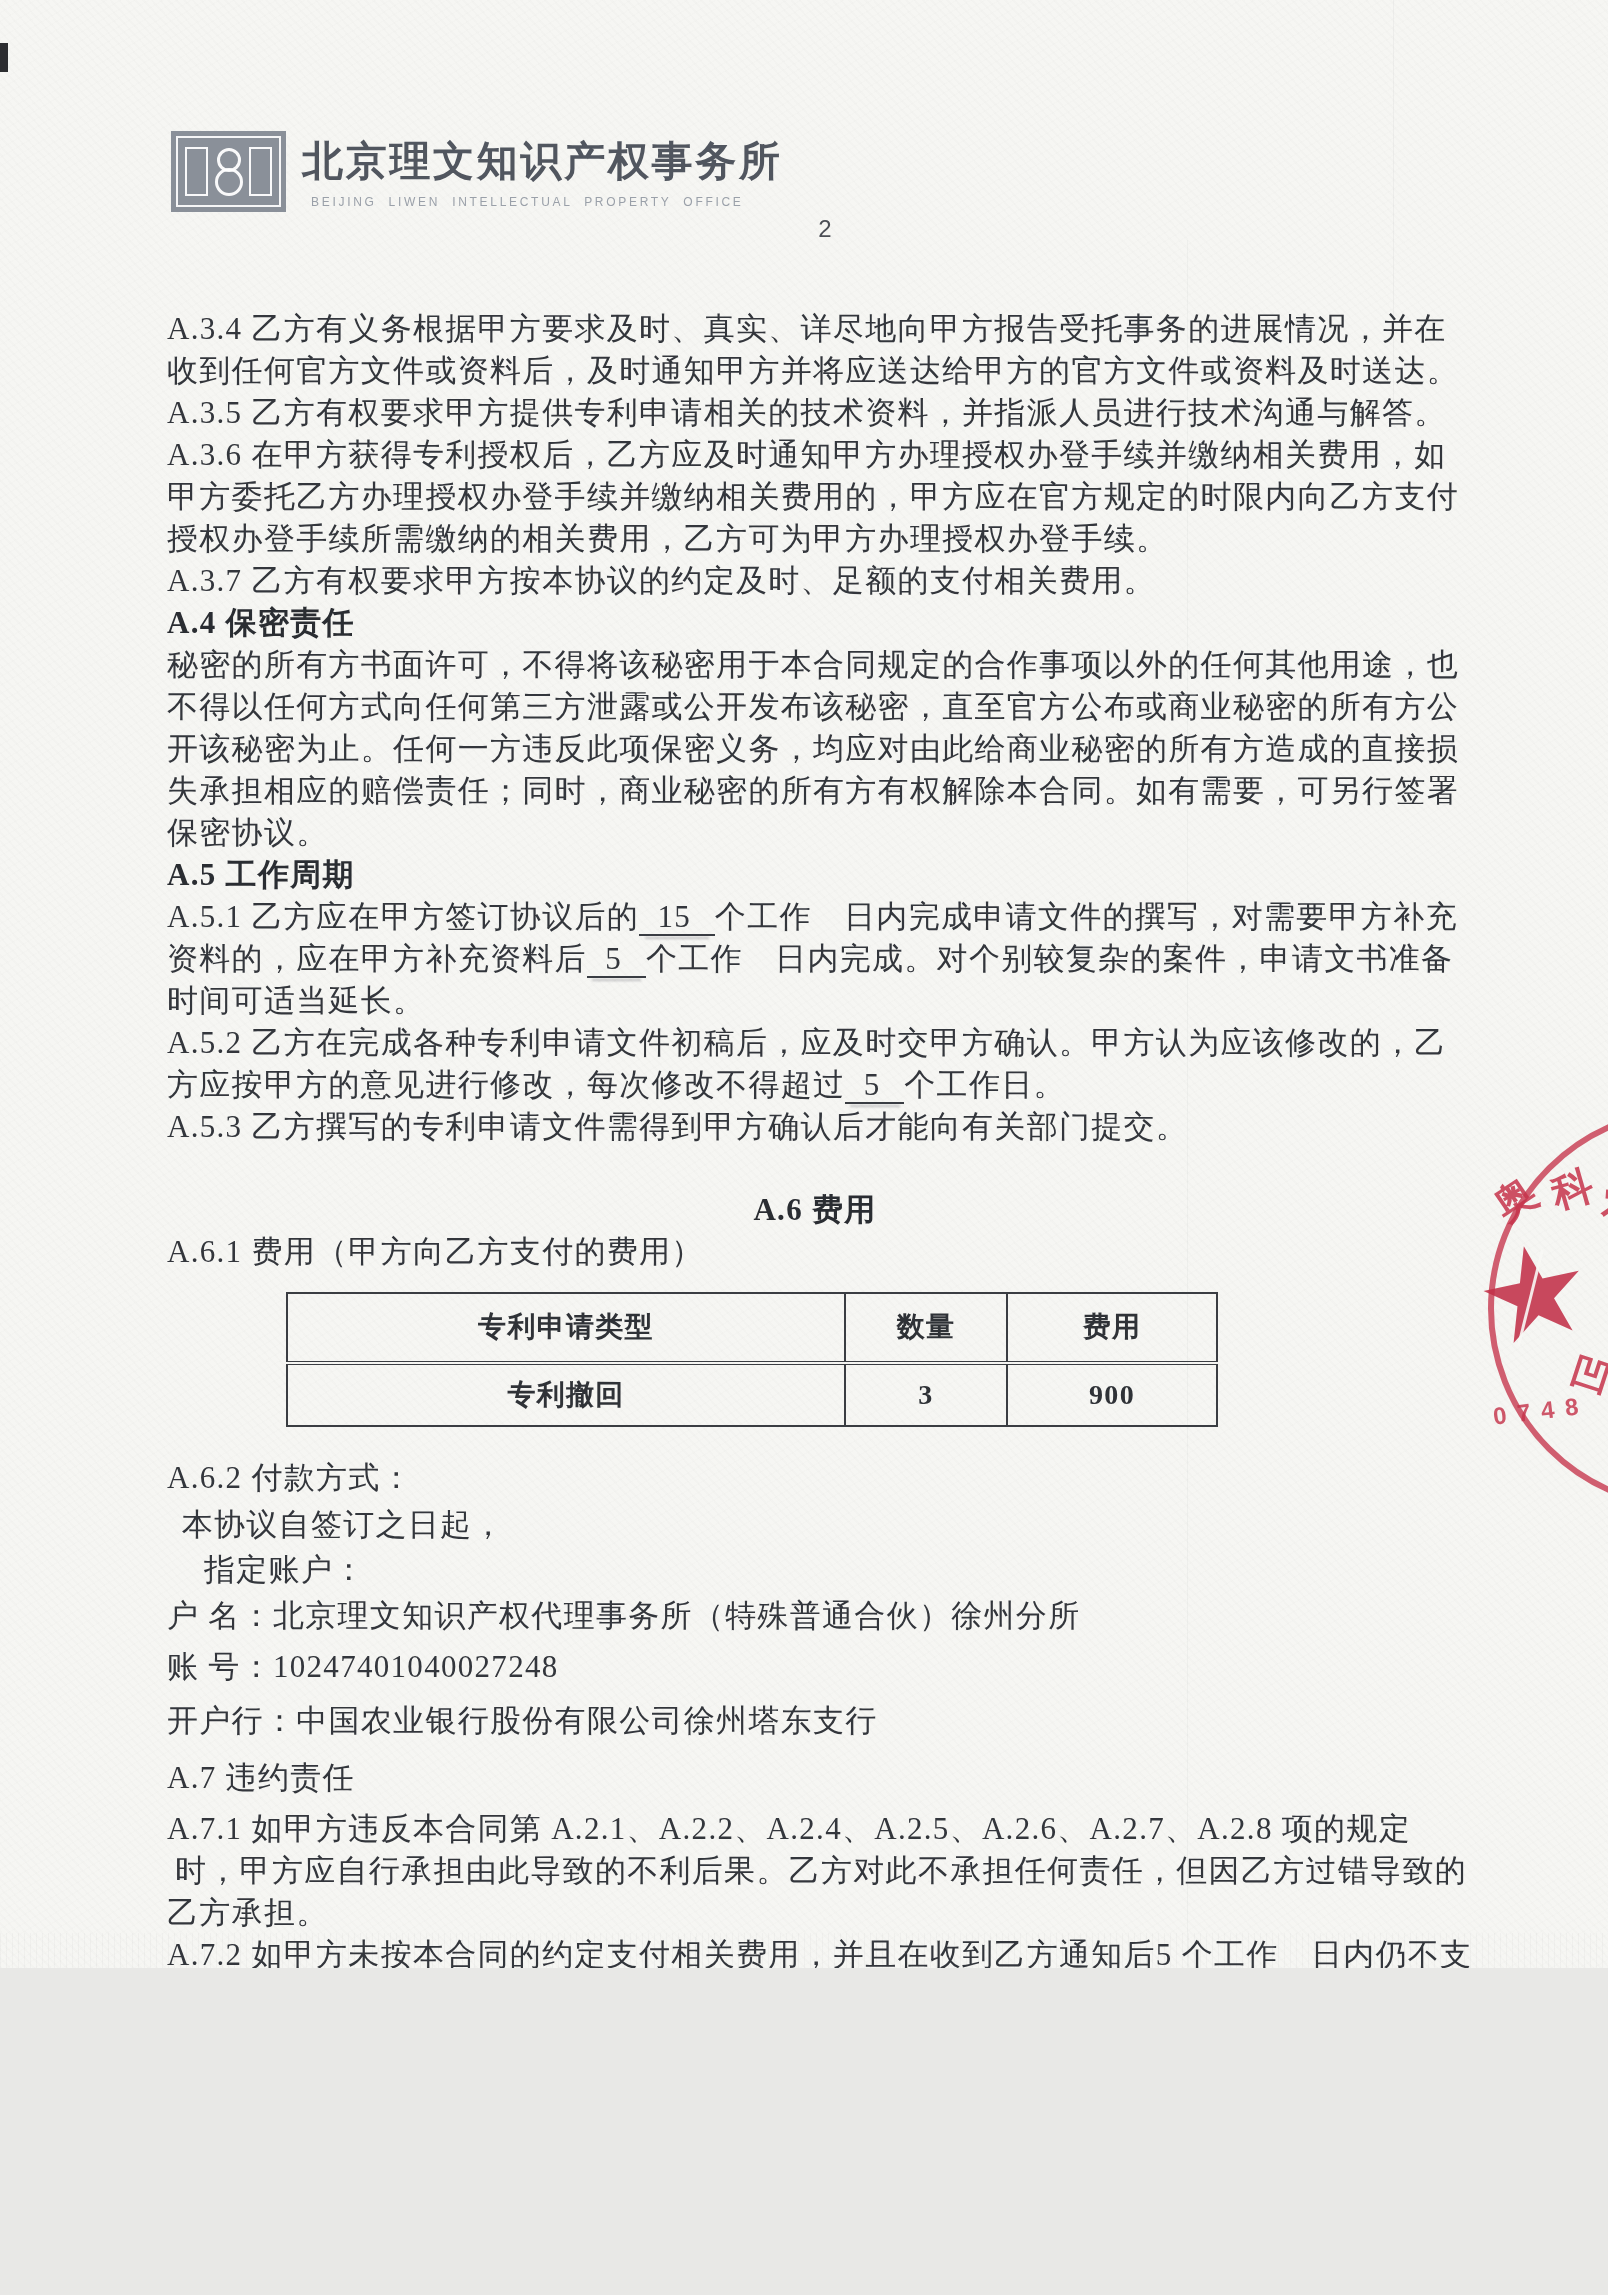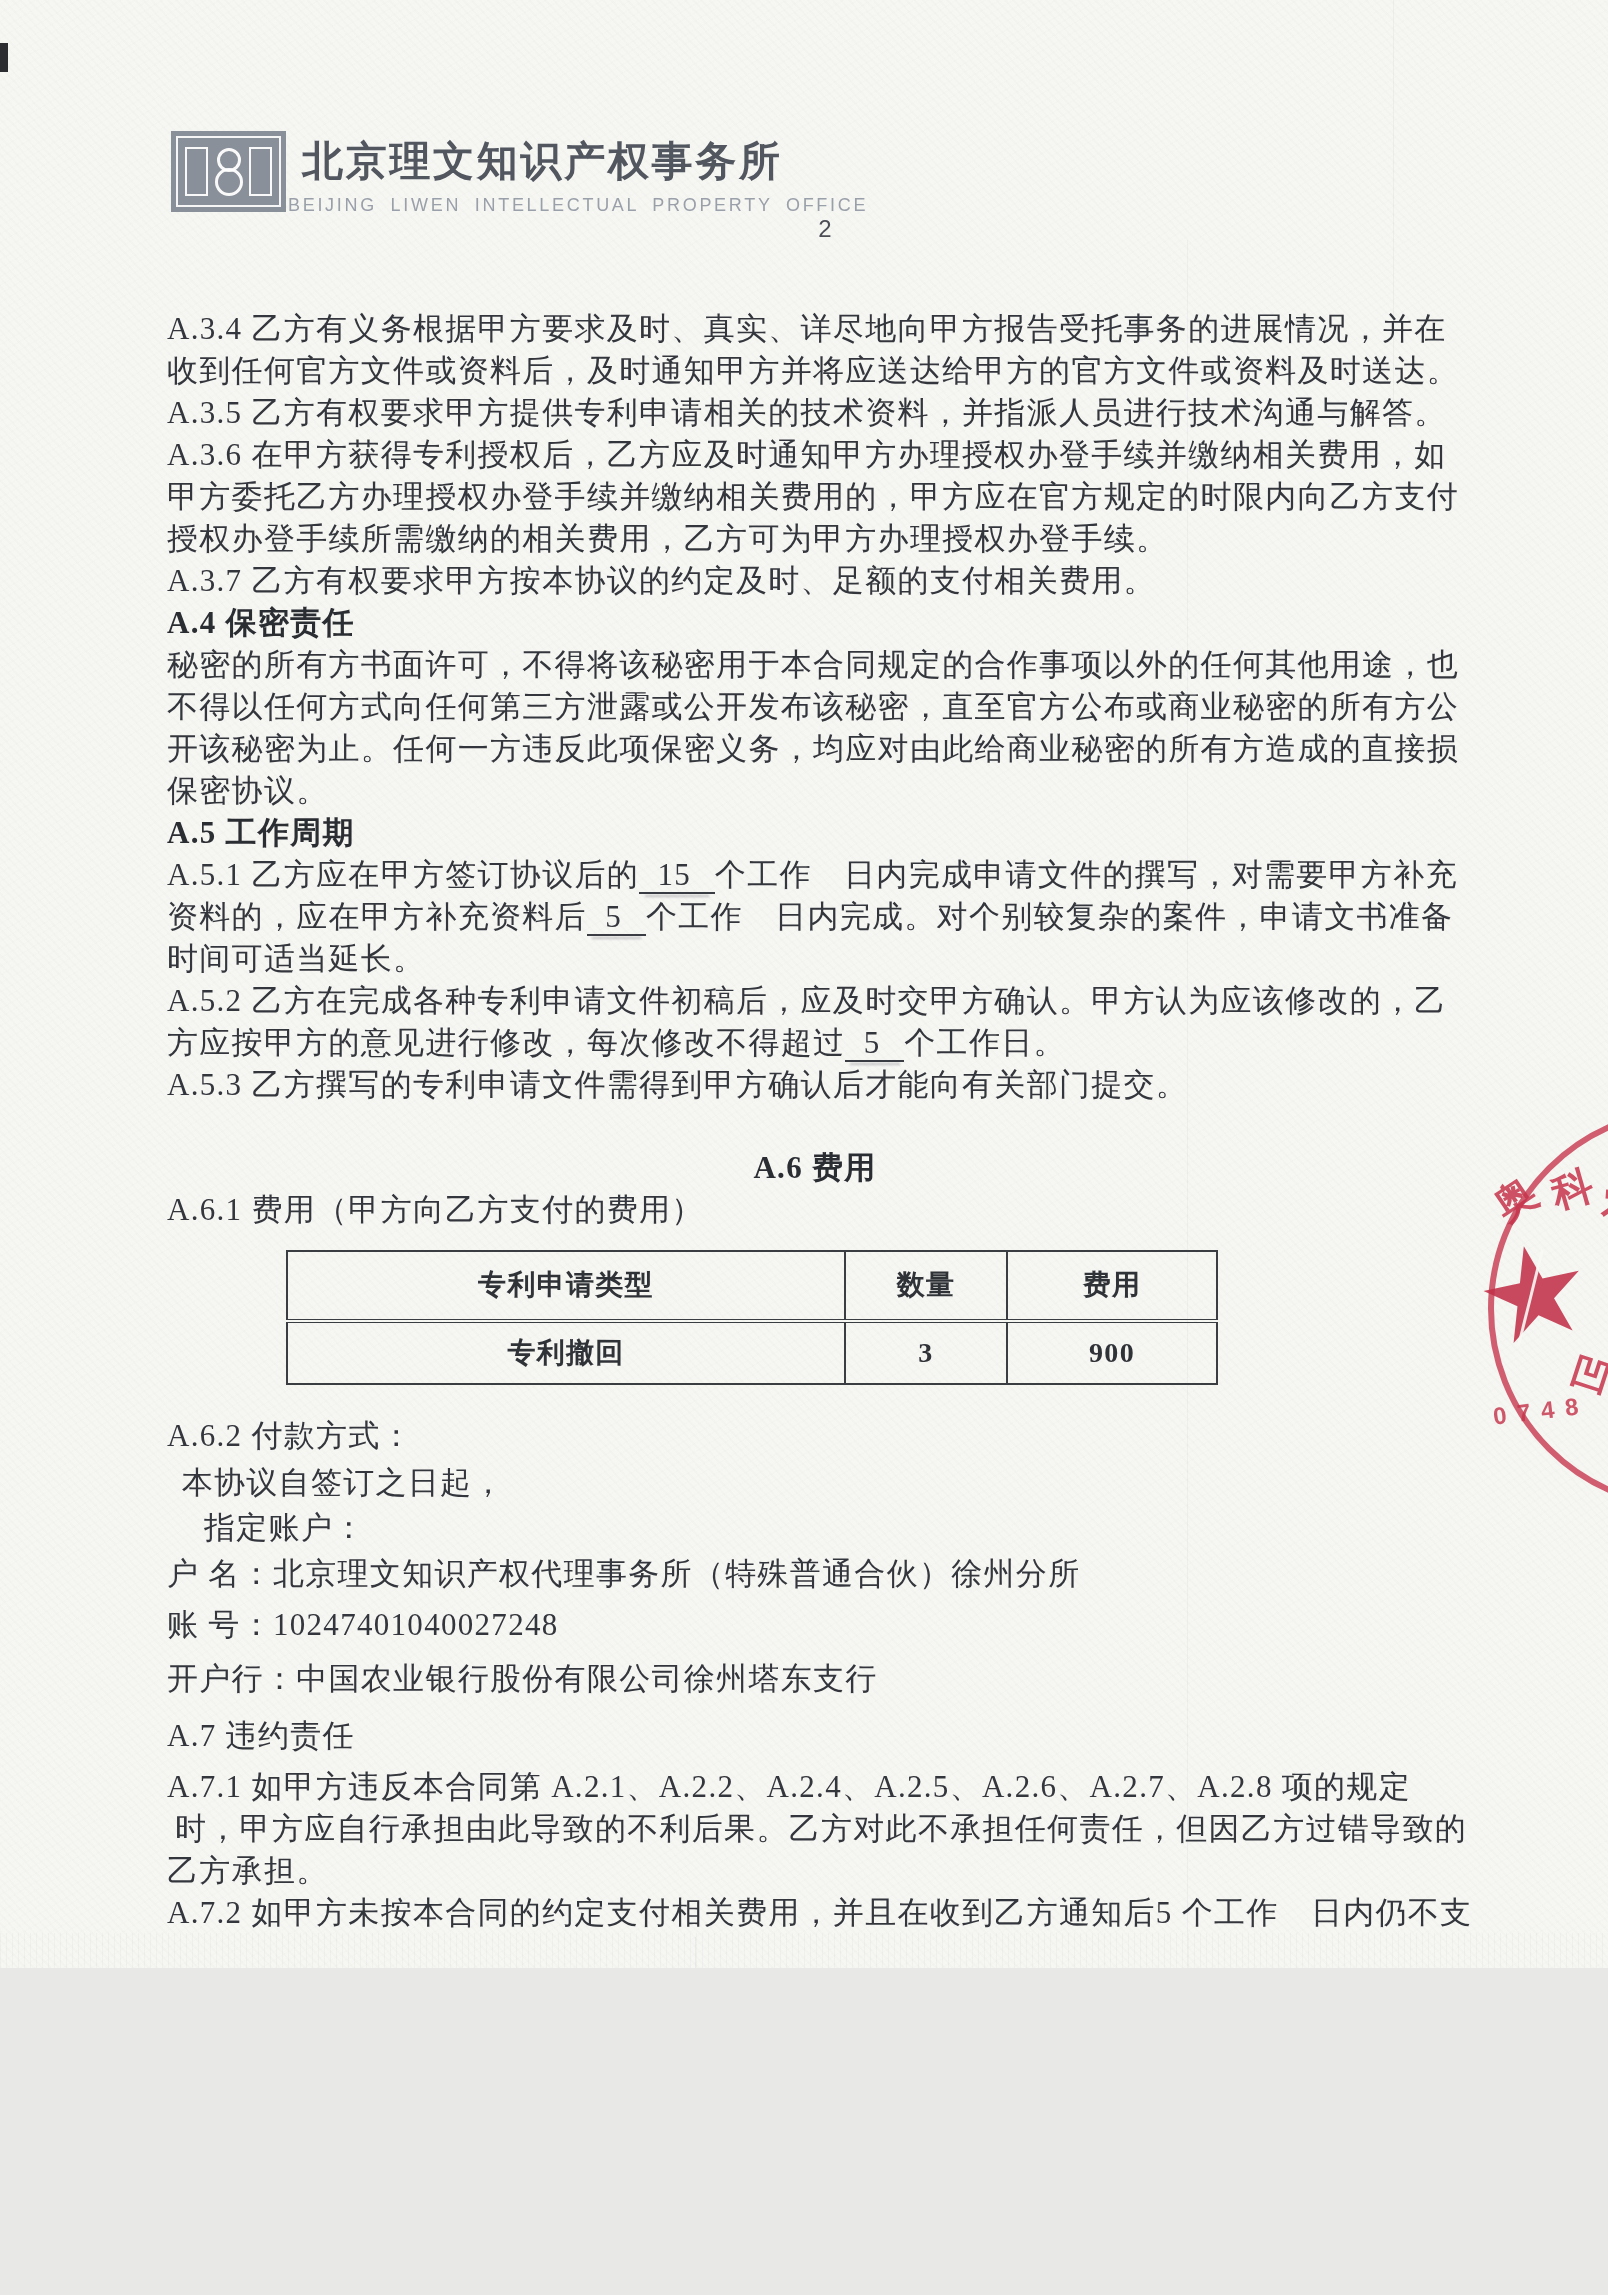--- a/index.html
+++ b/index.html
@@ -27,23 +27,23 @@
   .logo-rect{width:23px;height:49px;border:2.7px solid rgba(255,255,255,.95);box-sizing:border-box;}
   .logo-eight{display:flex;flex-direction:column;align-items:center;}
   .logo-eight .c1{width:24px;height:24px;border:3.3px solid rgba(255,255,255,.95);border-radius:50%;box-sizing:border-box;}
   .logo-eight .c2{width:28px;height:28px;border:3.3px solid rgba(255,255,255,.95);border-radius:50%;box-sizing:border-box;margin-top:-4px;}
   .brand-cn{
     position:absolute;left:302px;top:134px;
     font-size:41px;letter-spacing:2.7px;font-weight:600;color:#51565f;
     white-space:nowrap;
   }
   .brand-en{
-    position:absolute;left:288px;top:195px;
+    position:absolute;left:311px;top:195px;
     font-family:"Liberation Sans","DejaVu Sans",sans-serif;
-    font-size:18px;letter-spacing:2.7px;word-spacing:6px;color:#9aa0a9;
+    font-size:12px;letter-spacing:2.7px;word-spacing:6px;color:#9aa0a9;
     white-space:nowrap;
   }
   .pageno{
     position:absolute;left:805px;top:215px;width:40px;text-align:center;
     font-family:"Liberation Sans","DejaVu Sans",sans-serif;
     font-size:24px;color:#4b4e55;
   }
 
   
   .body-col{position:absolute;left:167px;top:308px;width:1296px;}
@@ -137,20 +137,21 @@
         <div class="tline"><span>收到任何官方文件或资料后，及时通知甲方并将应送达给甲方的官方文件或资料及时送达。</span></div>
         <div class="tline"><span>A.3.5 乙方有权要求甲方提供专利申请相关的技术资料，并指派人员进行技术沟通与解答。</span></div>
         <div class="tline"><span>A.3.6 在甲方获得专利授权后，乙方应及时通知甲方办理授权办登手续并缴纳相关费用，如</span></div>
         <div class="tline"><span>甲方委托乙方办理授权办登手续并缴纳相关费用的，甲方应在官方规定的时限内向乙方支付</span></div>
         <div class="tline"><span>授权办登手续所需缴纳的相关费用，乙方可为甲方办理授权办登手续。</span></div>
         <div class="tline"><span>A.3.7 乙方有权要求甲方按本协议的约定及时、足额的支付相关费用。</span></div>
         <div class="tline bold"><span>A.4 保密责任</span></div>
         <div class="tline"><span>秘密的所有方书面许可，不得将该秘密用于本合同规定的合作事项以外的任何其他用途，也</span></div>
         <div class="tline"><span>不得以任何方式向任何第三方泄露或公开发布该秘密，直至官方公布或商业秘密的所有方公</span></div>
         <div class="tline"><span>开该秘密为止。任何一方违反此项保密义务，均应对由此给商业秘密的所有方造成的直接损</span></div>
+        <div class="tline"><span>失承担相应的赔偿责任；同时，商业秘密的所有方有权解除本合同。如有需要，可另行签署</span></div>
         <div class="tline"><span>保密协议。</span></div>
         <div class="tline bold"><span>A.5 工作周期</span></div>
         <div class="tline"><span>A.5.1 乙方应在甲方签订协议后的</span><span class="u"> 15 </span><span>个工作　日内完成申请文件的撰写，对需要甲方补充</span></div>
         <div class="tline"><span>资料的，应在甲方补充资料后</span><span class="u"> 5 </span><span>个工作　日内完成。对个别较复杂的案件，申请文书准备</span></div>
         <div class="tline"><span>时间可适当延长。</span></div>
         <div class="tline"><span>A.5.2 乙方在完成各种专利申请文件初稿后，应及时交甲方确认。甲方认为应该修改的，乙</span></div>
         <div class="tline"><span>方应按甲方的意见进行修改，每次修改不得超过</span><span class="u"> 5 </span><span>个工作日。</span></div>
         <div class="tline"><span>A.5.3 乙方撰写的专利申请文件需得到甲方确认后才能向有关部门提交。</span></div>
         <div class="tline bold" style="margin-top: 41px; text-align: center;"><span>A.6 费用</span></div>
         <div class="tline"><span>A.6.1 费用（甲方向乙方支付的费用）</span></div>

